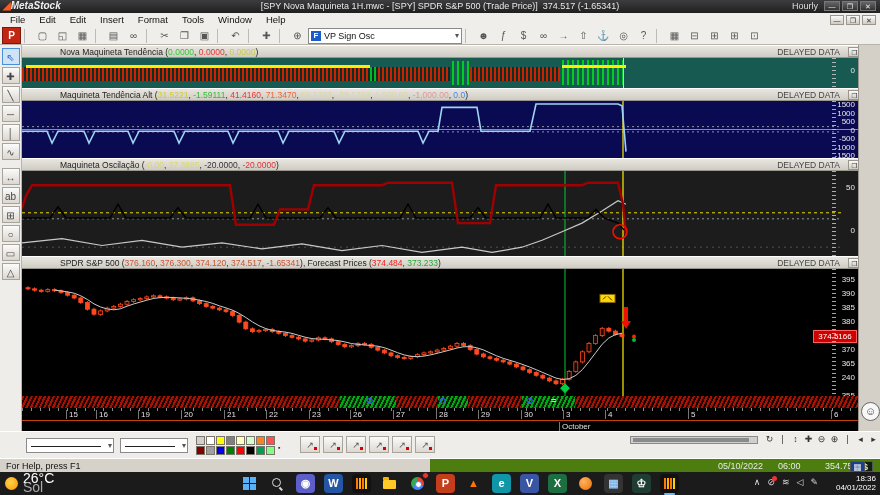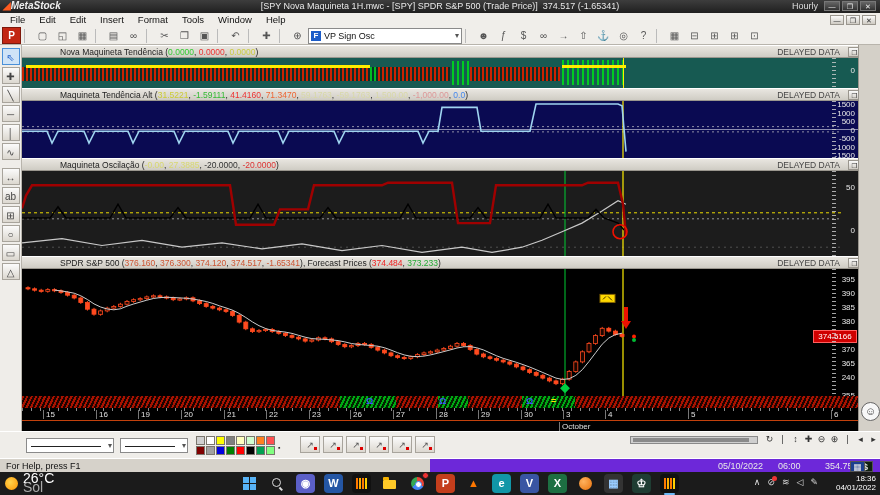--- a/index.html
+++ b/index.html
@@ -70,21 +70,21 @@
   #trendbtns{position:absolute;left:300px;top:4px;display:flex;gap:3px;}
   .trbtn{position:relative;width:20px;height:17px;background:linear-gradient(#fbfbfb,#dcd8d0);border:1px solid #a8a49c;font-size:9px;line-height:16px;text-align:center;color:#555;box-sizing:border-box;}
   .trbtn i{position:absolute;right:2px;bottom:2px;width:3px;height:3px;background:#d00;}
   #hscroll{position:absolute;left:630px;top:4px;width:128px;height:8px;background:#cfcfcf;border:1px solid #8a8a8a;box-sizing:border-box;}
   #hscroll .handle{position:absolute;left:2px;top:1px;width:116px;height:4px;background:#8a8a8a;}
   #zoomtools{position:absolute;left:764px;top:1px;display:flex;gap:2px;}
   .ztbtn{width:11px;height:13px;font-size:9px;line-height:13px;text-align:center;color:#333;}
   
   #statusbar{position:absolute;left:0;top:458px;width:880px;height:14px;background:#d6d2ca;border-top:1px solid #fff;}
   #statushelp{position:absolute;left:6px;top:2px;font-size:9px;color:#111;}
-  #statusdark{position:absolute;left:430px;top:0;width:450px;height:14px;background:#6d28d9;}
+  #statusdark{position:absolute;left:430px;top:0;width:450px;height:14px;background:#4d7c0f;}
   #statusdark span{position:absolute;top:2px;font-size:9px;color:#e8e8e8;}
   #st-date{left:288px;} #st-time{left:348px;} #st-val{left:395px;}
   .schip{position:absolute;top:1px;width:15px;height:11px;border:1px solid #555;font-size:8px;line-height:11px;text-align:center;box-sizing:border-box;}
   #chip1{left:428px;background:#102010;color:#3ad03a;font-weight:bold;}
   #chip2{left:420px;background:#1b3f8f;color:#cfe;}
   
   #taskbar{position:absolute;left:0;top:472px;width:880px;height:23px;background:#1b1b1b;}
   #weather{position:absolute;left:5px;top:2px;display:flex;align-items:center;gap:5px;}
   #sun{width:13px;height:13px;border-radius:50%;background:radial-gradient(circle at 40% 40%,#ffd34d,#ff9500);}
   #wtxt div{font-size:14px;color:#fff;line-height:9px;}
@@ -492,21 +492,21 @@
   <div id="ribbon">
       <div class="rib-green" style="left: 318px; width: 56px;"></div>
       <div class="rib-green" style="left: 416px; width: 30px;"></div>
       <div class="rib-green" style="left: 500px; width: 53px;"></div>
       <span class="rib-sym" style="left: 344px;">Ω</span>
       <span class="rib-sym" style="left: 417px;">Ω</span>
       <span class="rib-sym" style="left: 504px;">Ω</span>
       <span class="rib-sym rib-eq" style="left: 529px;">=</span>
     </div>
   <div id="dates">
-      <span class="dlab" style="left: 21px;">15</span>
+      <span class="dlab" style="left: 44px;">15</span>
       <span class="dlab" style="left: 74px;">16</span>
       <span class="dlab" style="left: 116px;">19</span>
       <span class="dlab" style="left: 159px;">20</span>
       <span class="dlab" style="left: 202px;">21</span>
       <span class="dlab" style="left: 244px;">22</span>
       <span class="dlab" style="left: 287px;">23</span>
       <span class="dlab" style="left: 328px;">26</span>
       <span class="dlab" style="left: 371px;">27</span>
       <span class="dlab" style="left: 414px;">28</span>
       <span class="dlab" style="left: 456px;">29</span>

